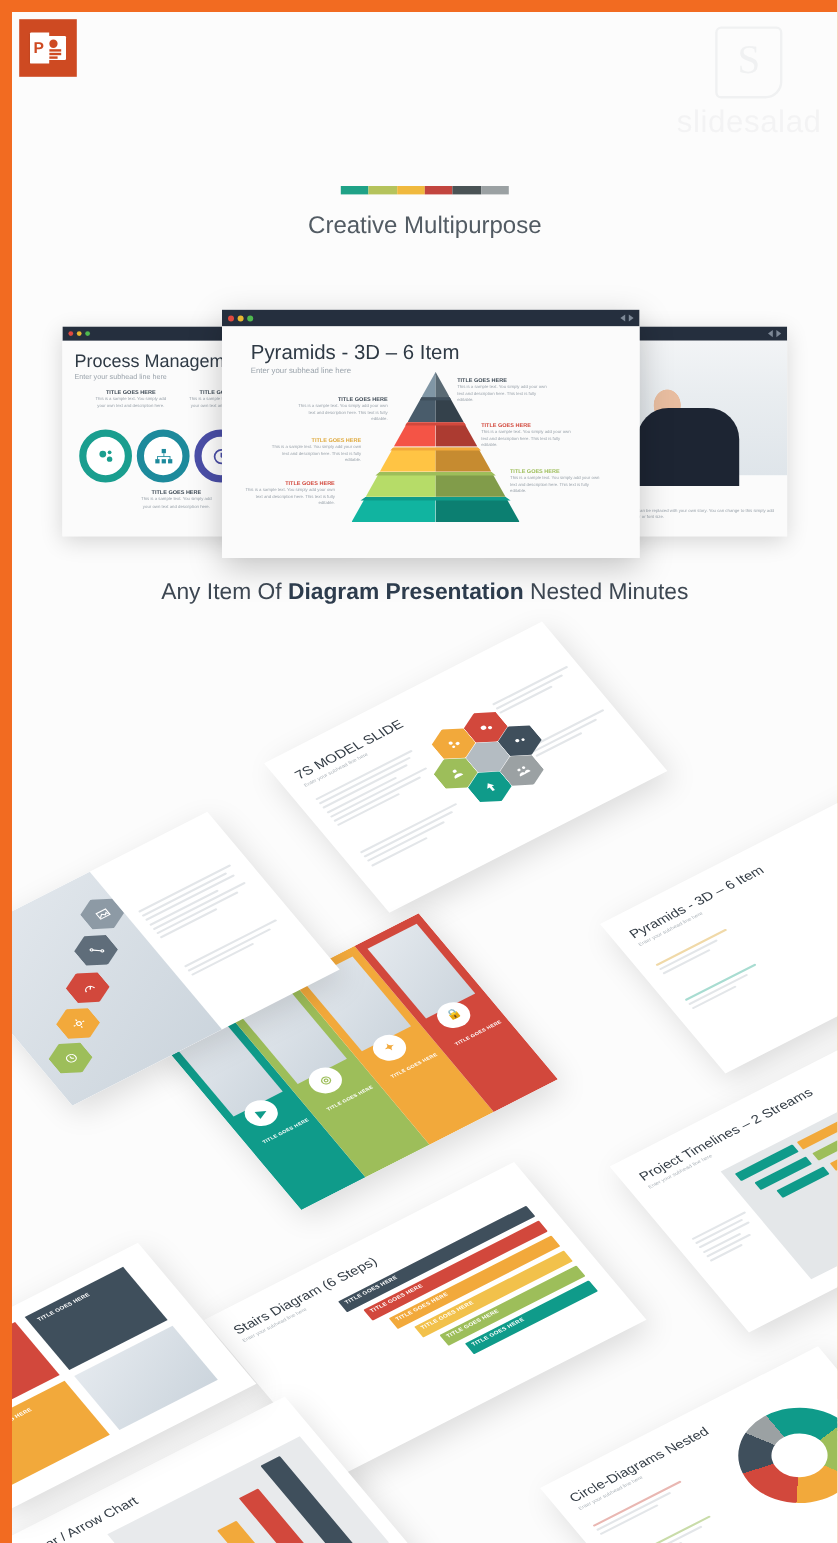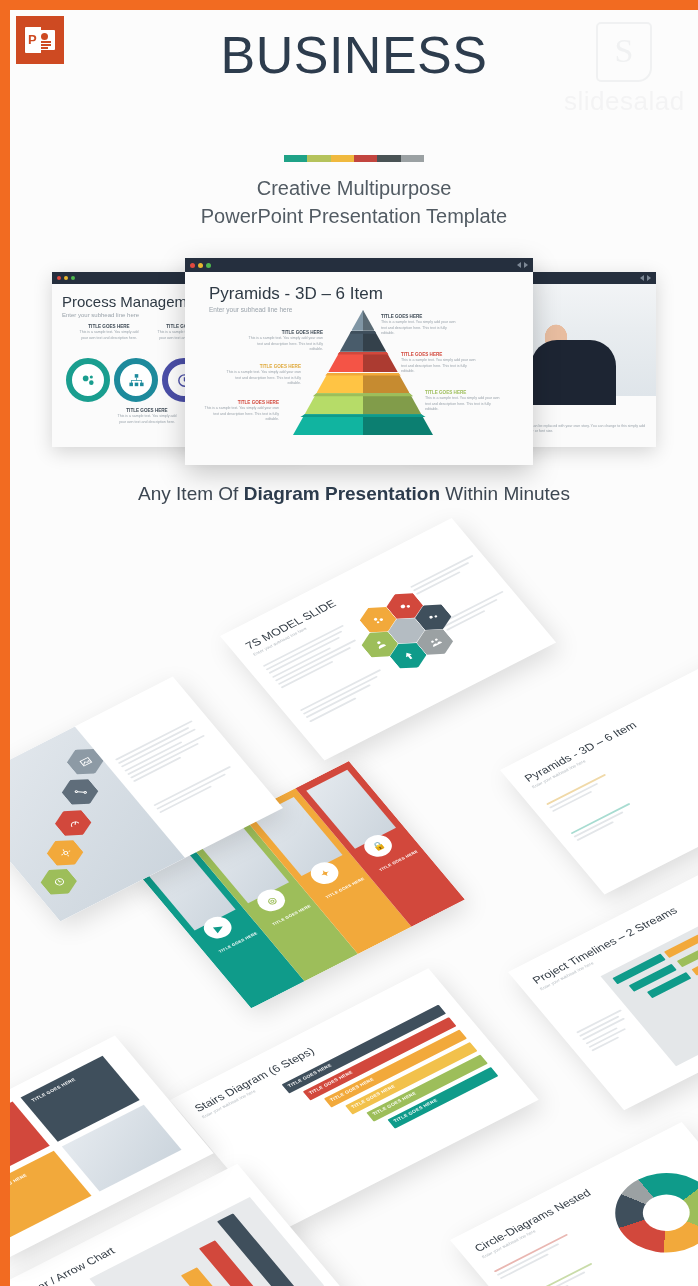--- a/index.html
+++ b/index.html
@@ -279,35 +279,33 @@
   </div>
 
   <div class="watermark">
     <div class="mark">
       <div class="s">S</div>
     </div>
     <div class="brand">slidesalad</div>
   </div>
 
   <div class="hero-title">
-    <span>BUSINESS</span>
   </div>
 
   <div class="accent-bar" id="accent-bar">
         <i style="background: rgb(31, 162, 135);"></i>
         <i style="background: rgb(181, 195, 92);"></i>
         <i style="background: rgb(240, 185, 62);"></i>
         <i style="background: rgb(194, 69, 63);"></i>
         <i style="background: rgb(74, 83, 85);"></i>
         <i style="background: rgb(155, 161, 163);"></i>
       </div>
 
   <div class="hero-sub">
     <div>Creative Multipurpose</div>
-    <div>PowerPoint Presentation Template</div>
   </div>
 
   <div class="shots">
 
     <div class="win" id="win-left">
       <div class="bar">
         <span class="dots">
           <i style="background:#e0493f"></i>
               <i style="background:#e8b730"></i>
               <i style="background:#4fb84f"></i>
@@ -479,21 +477,21 @@
         <div class="pyrnote" style="left:240px;top:118px">
           <div class="t" style="color:#9dbe5a">TITLE GOES HERE</div>
           <div class="b">This is a sample text. You simply add your own text and description here. This text is fully editable.</div>
         </div>
       </div>
     </div>
   </div>
 
   <div class="tagline">
     <div>
-      <span>Any Item Of </span><b>Diagram Presentation</b><span> Within Minutes</span>
+      <span>Any Item Of </span><b>Diagram Presentation</b><span> Nested Minutes</span>
     </div>
   </div>
 
   <div class="mosaic">
 
     <div class="iso" id="iso-7s" style="left:330px;top:96px;width:260px;height:180px">
       <div class="ttl" style="left:14px;top:18px">7S MODEL SLIDE</div>
       <div class="sub" style="left:14px;top:34px">Enter your subhead line here</div>
       <div class="lines" style="left:14px;top:52px;width:90px">
         <i style="width:100%"></i>

